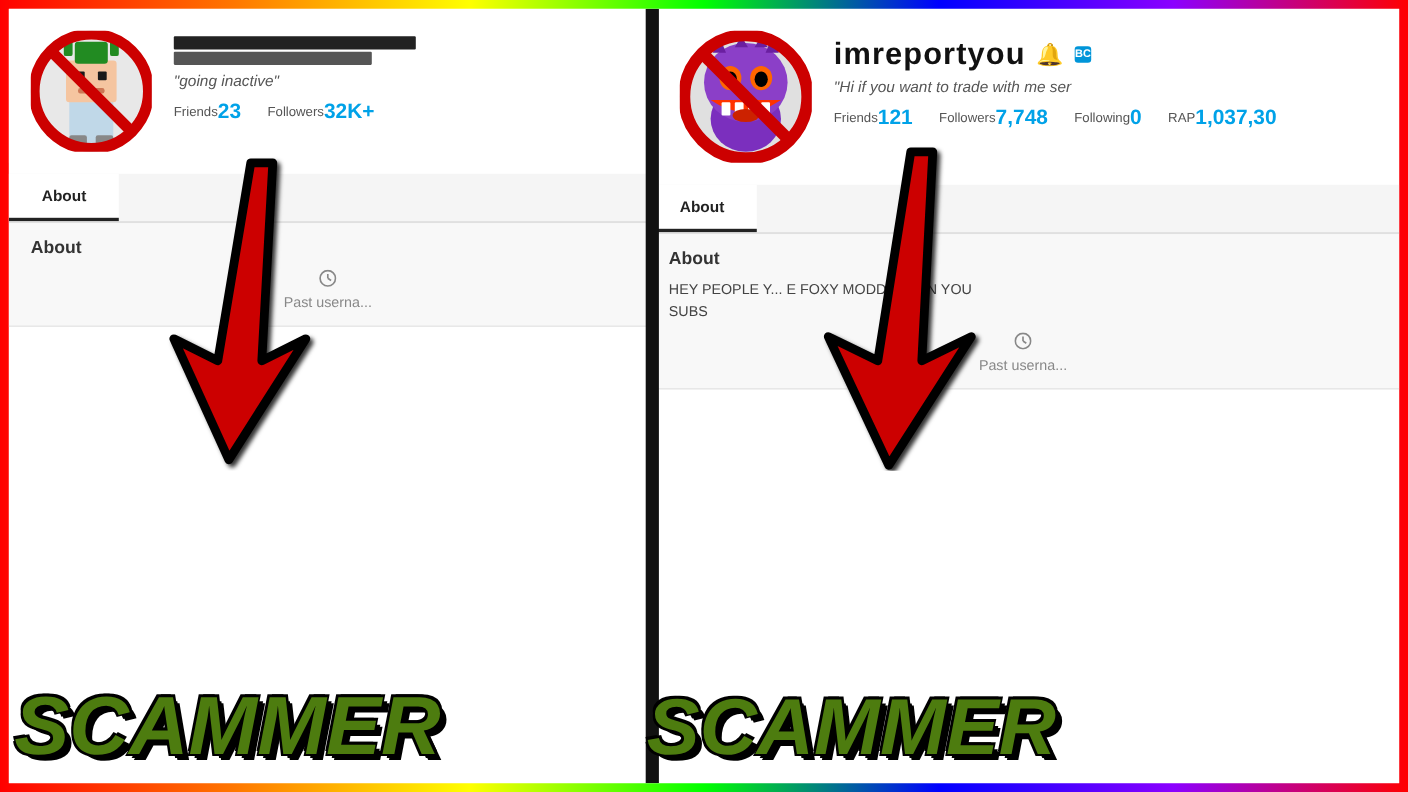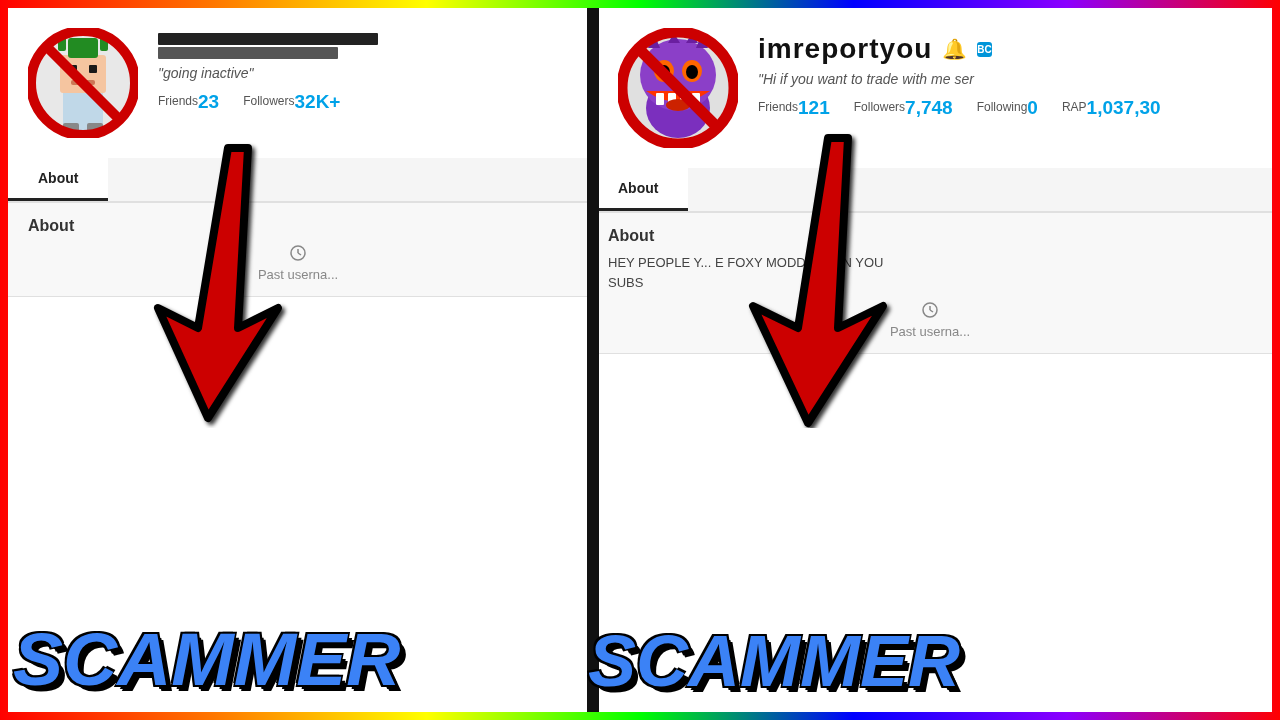--- a/index.html
+++ b/index.html
@@ -209,21 +209,21 @@
       flex-direction: column;
     }
 
     
     .scammer-text {
       position: absolute;
       bottom: 20px;
       left: -10px;
       font-size: 80px;
       font-weight: 900;
-      color: #3b82f6;
+      color: #4d7c0f;
       text-shadow:
         4px 4px 0 #000,
         -2px -2px 0 #000,
         2px -2px 0 #000,
         -2px 2px 0 #000,
         6px 6px 0 #000;
       font-family: Impact, Arial Black, sans-serif;
       font-style: italic;
       z-index: 20;
       white-space: nowrap;

